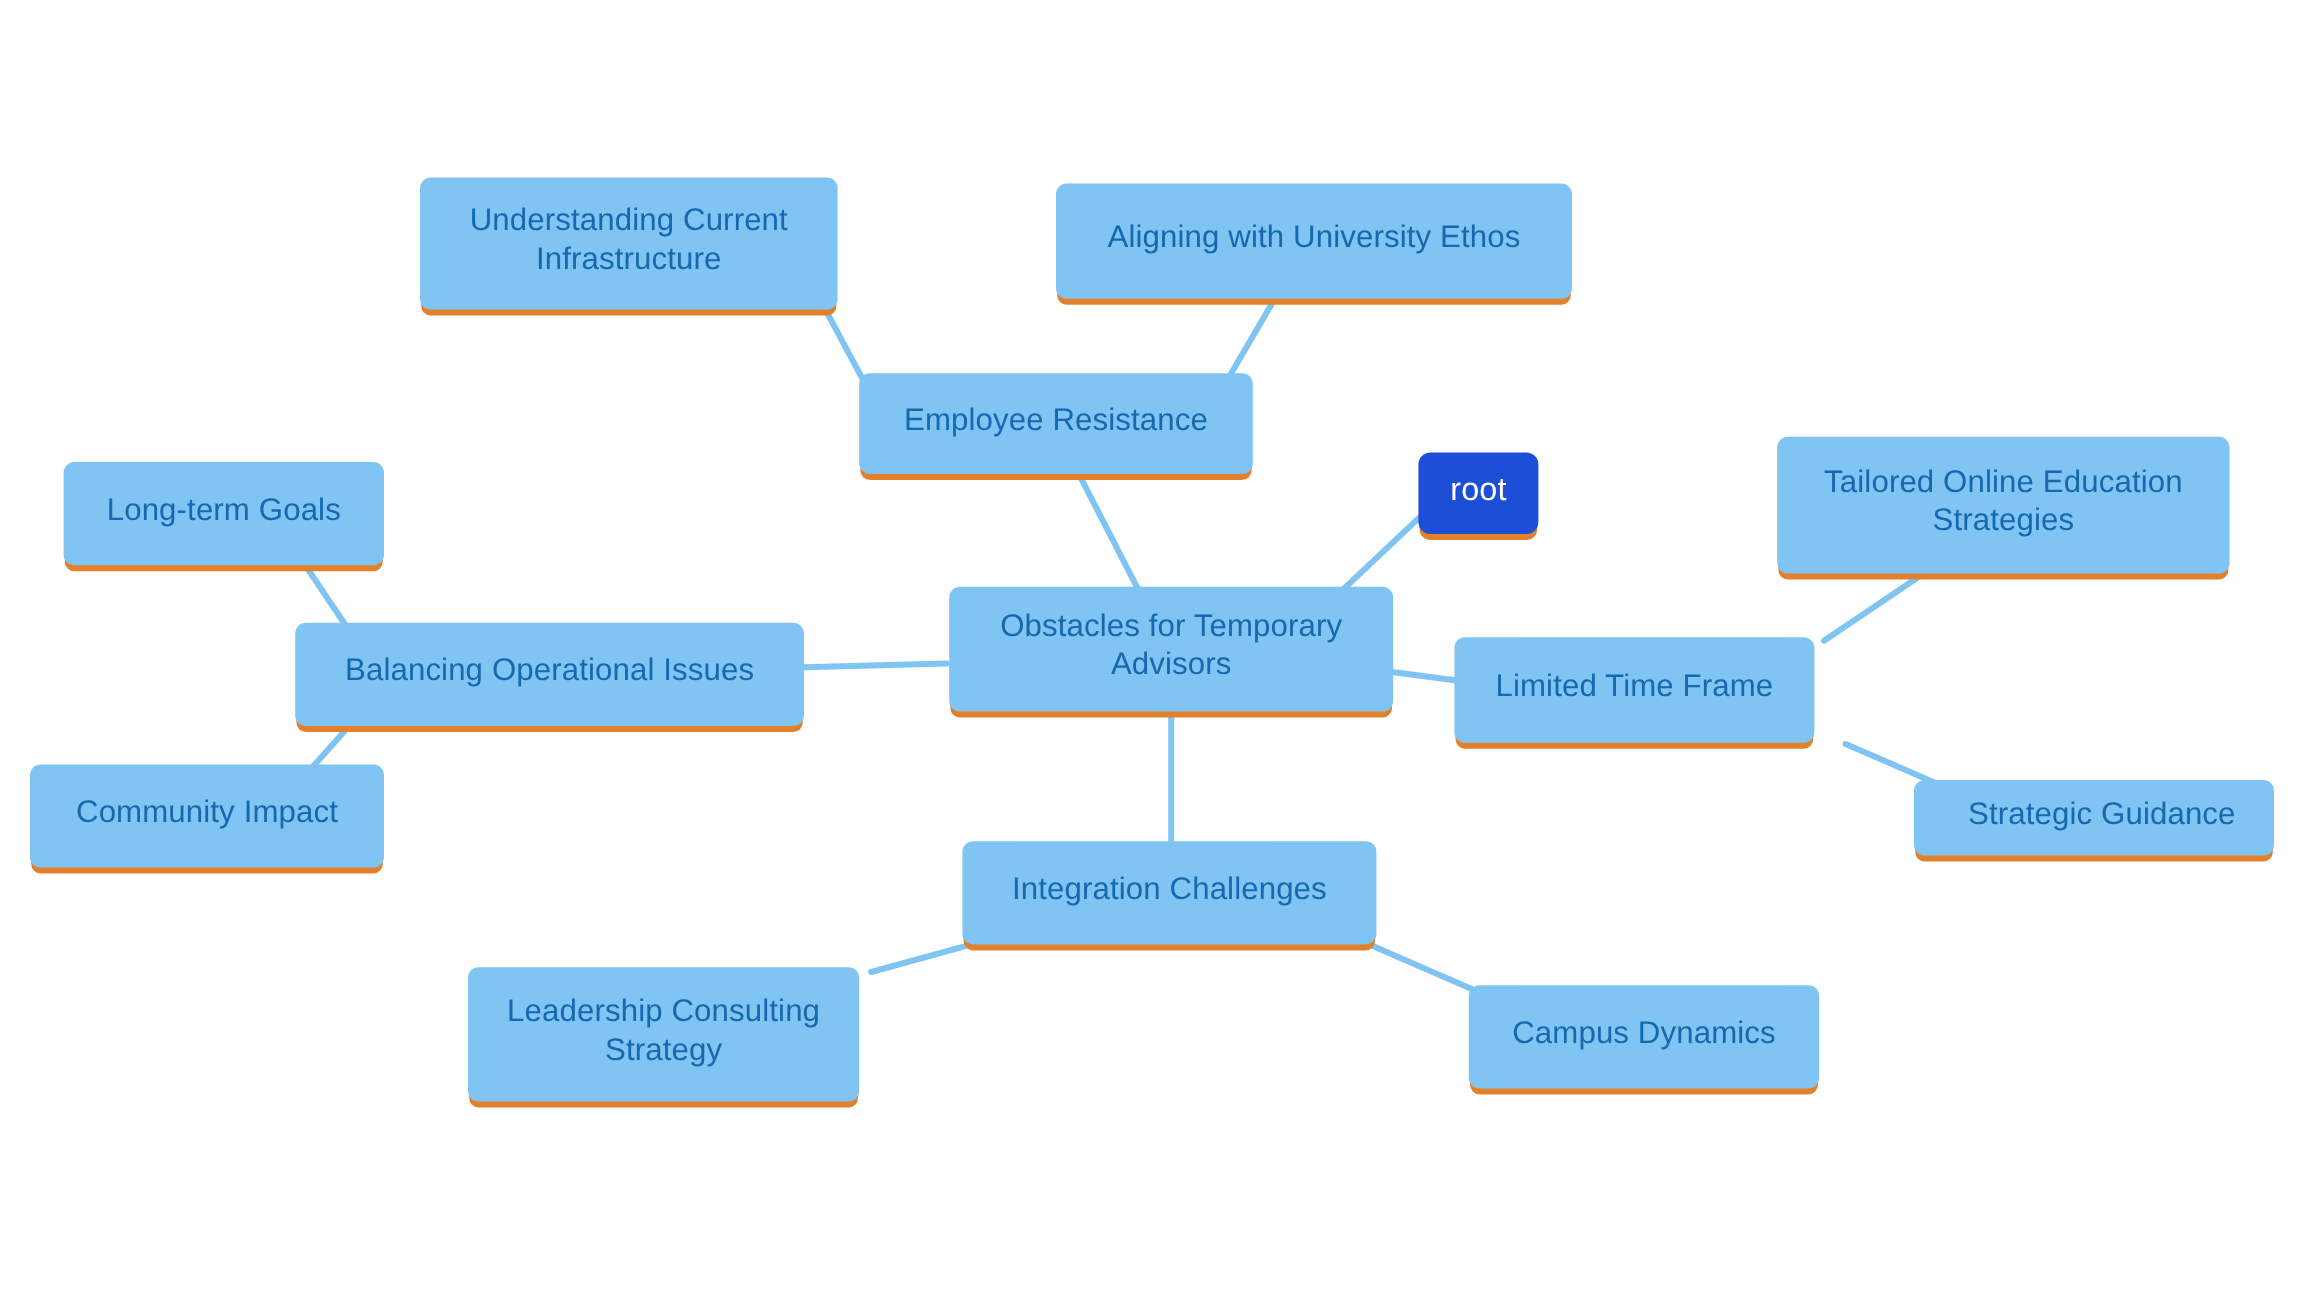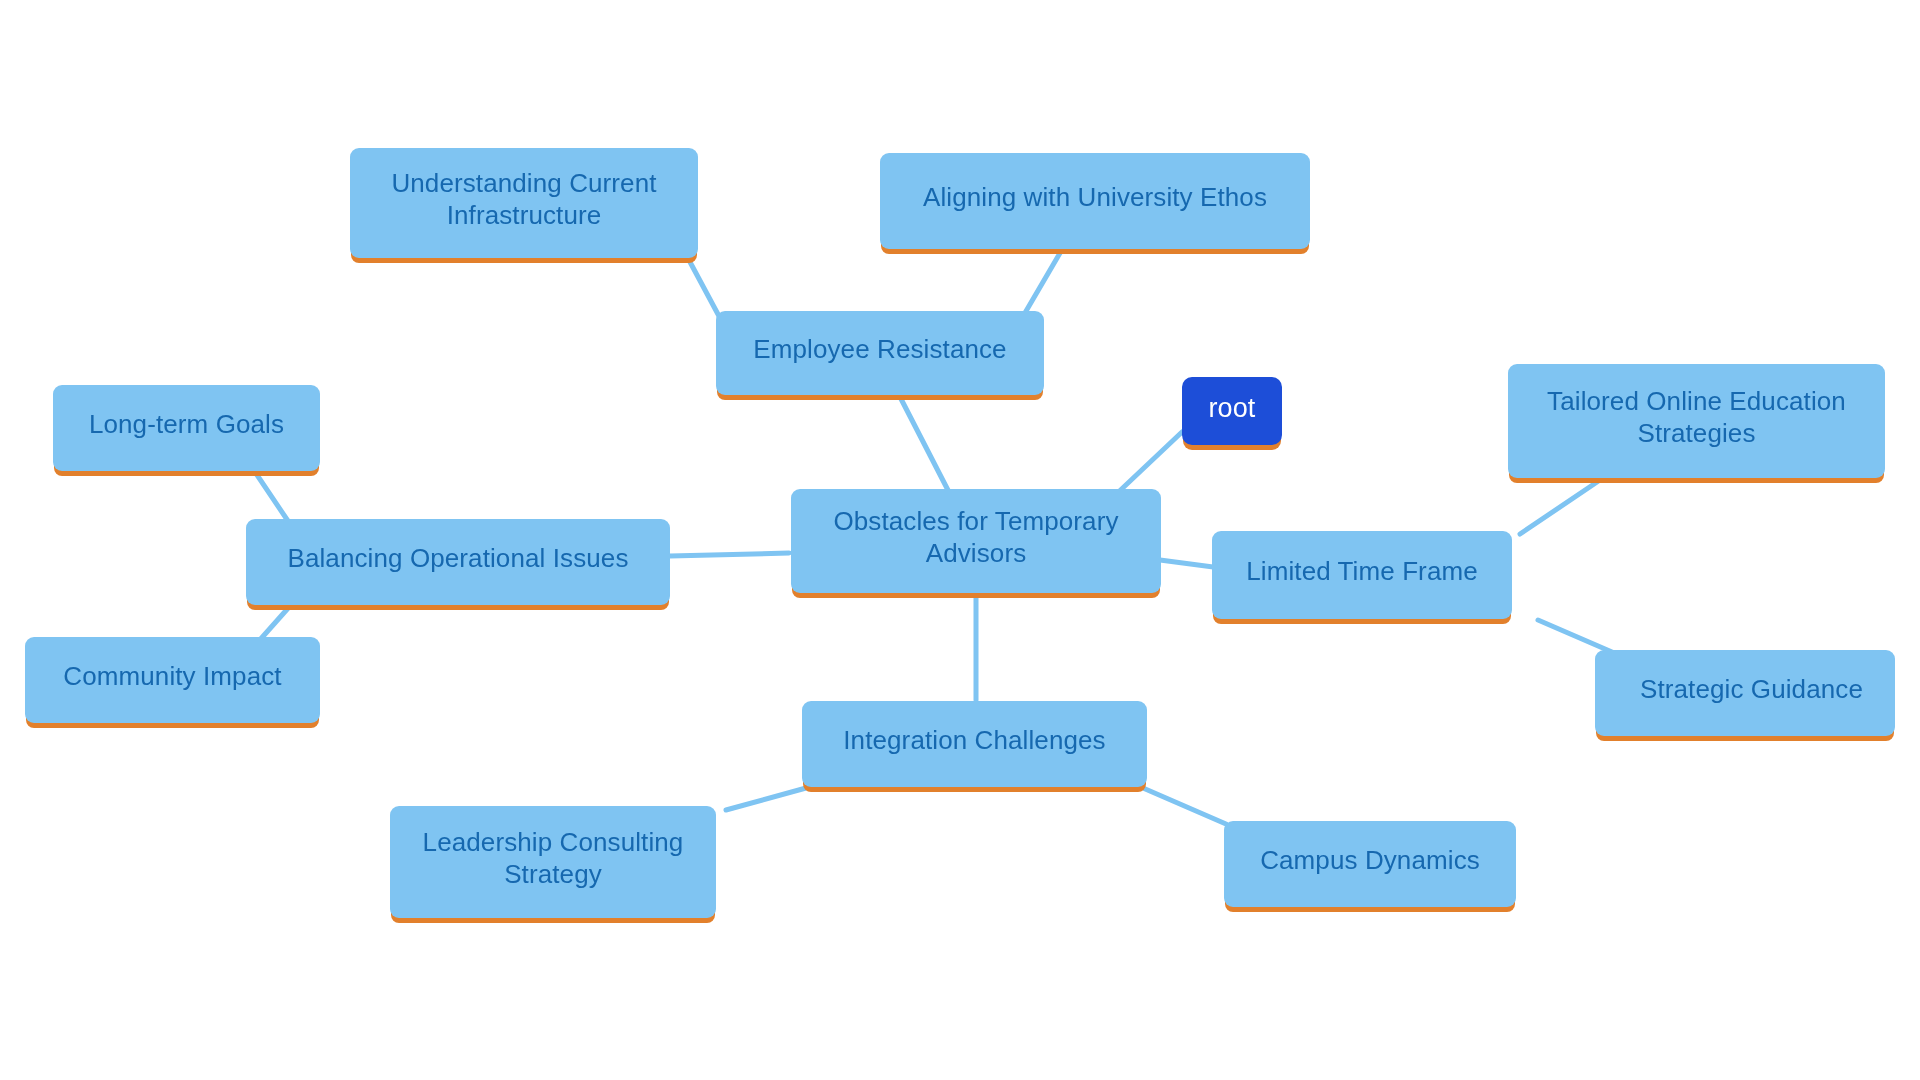--- a/index.html
+++ b/index.html
@@ -101,25 +101,25 @@
     </div>
     <div class="mm-node" style="left: 53px; top: 385px; width: 267px; height: 86px;">
       <span class="mm-label">Long-term Goals</span>
     </div>
     <div class="mm-node" style="left: 25px; top: 637px; width: 295px; height: 86px;">
       <span class="mm-label">Community Impact</span>
     </div>
     <div class="mm-node" style="left: 1212px; top: 531px; width: 300px; height: 88px;">
       <span class="mm-label">Limited Time Frame</span>
     </div>
-    <div class="mm-node" style="left: 1481px; top: 364px; width: 377px; height: 114px; margin-left: 27px;">
+    <div class="mm-node" style="left: 1481px; top: 364px; width: 377px; height: 114px;">
       <span class="mm-label">Tailored Online Education
 Strategies</span>
     </div>
-    <div class="mm-node" style="left: 1595px; top: 650px; width: 300px; height: 86px; padding-left: 27px;">
+    <div class="mm-node" style="left: 1595px; top: 650px; width: 300px; height: 63px; padding-left: 27px;">
       <span class="mm-label">Strategic Guidance</span>
     </div>
     <div class="mm-node" style="left: 802px; top: 701px; width: 345px; height: 86px; justify-content: center;">
       <span class="mm-label">Integration Challenges</span>
     </div>
     <div class="mm-node" style="left: 390px; top: 806px; width: 326px; height: 112px;">
       <span class="mm-label">Leadership Consulting
 Strategy</span>
     </div>
     <div class="mm-node" style="left: 1224px; top: 821px; width: 292px; height: 86px;">

